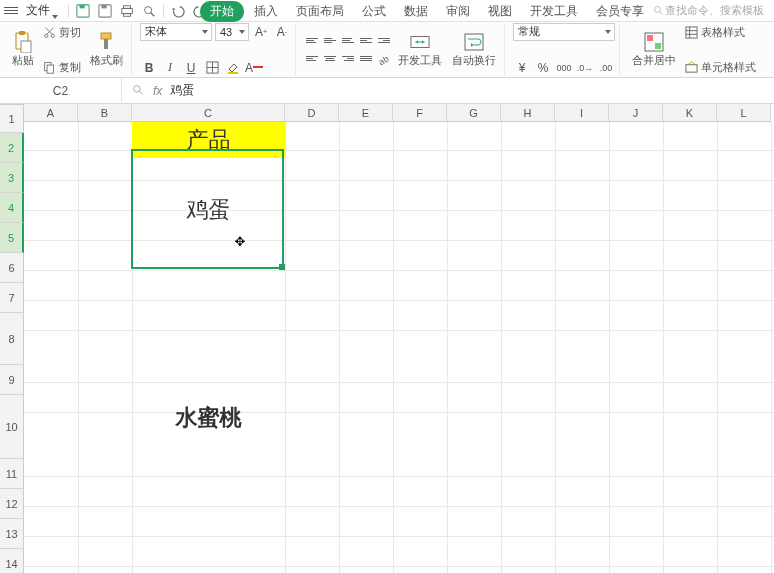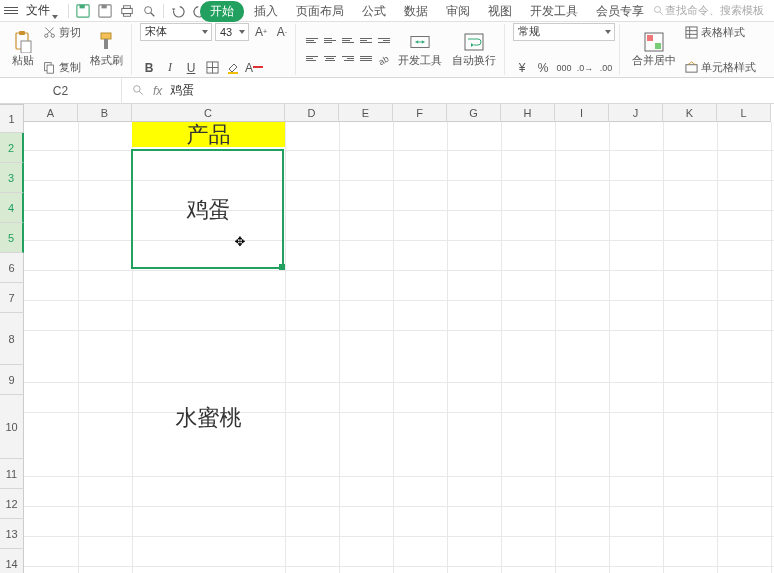--- a/index.html
+++ b/index.html
@@ -454,23 +454,23 @@
           <div class="hline" style="top: 178px;"></div>
           <div class="hline" style="top: 208px;"></div>
           <div class="hline" style="top: 260px;"></div>
           <div class="hline" style="top: 290px;"></div>
           <div class="hline" style="top: 354px;"></div>
           <div class="hline" style="top: 384px;"></div>
           <div class="hline" style="top: 414px;"></div>
           <div class="hline" style="top: 444px;"></div>
         </div>
 
-      <div class="cell header" id="cell-C1" style="left: 108px; top: 0px; width: 153px; height: 25px;">产品</div>
+      <div class="cell header" id="cell-C1" style="left: 108px; top: 0px; width: 153px; height: 36px;">产品</div>
       <div class="cell" id="cell-Cmerge-a" style="font-size: 22px; left: 108px; top: 28px; width: 153px; height: 120px;">鸡蛋</div>
-      <div class="cell" id="cell-Cmerge-b" style="font-size: 22px; left: 108px; top: 208px; width: 153px; height: 176px;">水蜜桃</div>
+      <div class="cell" id="cell-Cmerge-b" style="font-size: 22px; left: 108px; top: 208px; width: 153px; height: 176px; font-weight: bold;">水蜜桃</div>
 
       <div class="sel-box" id="selbox" style="left: 107px; top: 27px; width: 153px; height: 120px;">
           <div class="sel-handle"></div>
         </div>
 
       <div class="cursor-cross" id="cursor" style="left: 210.51px; top: 112px;">✥</div>
     </div>
   </div>
 </div>
 

